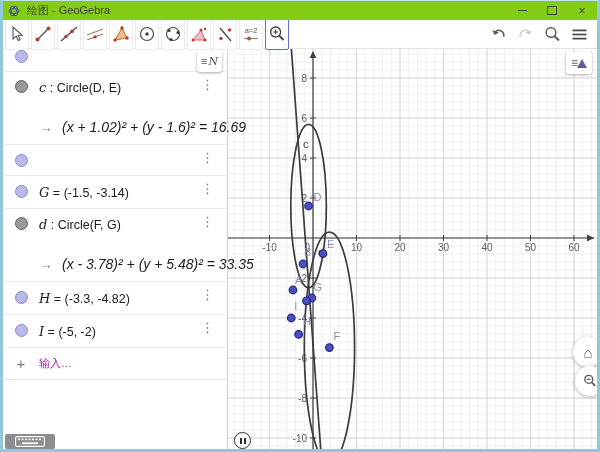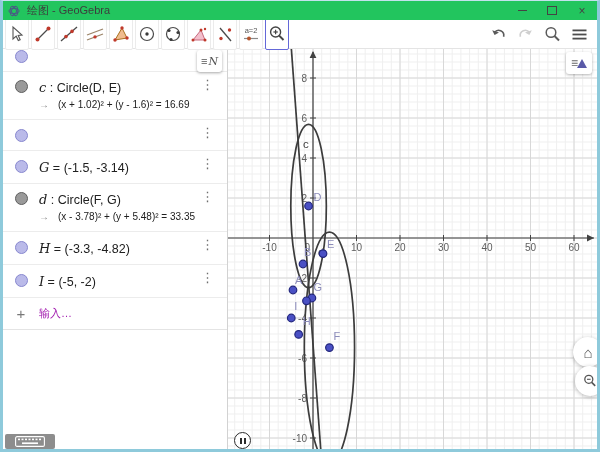--- a/index.html
+++ b/index.html
@@ -2,21 +2,21 @@
 <html><head>
 <meta charset="utf-8">
 <style>
   html,body{margin:0;padding:0;}
   body{width:600px;height:452px;position:relative;background:#fff;
        font-family:"Liberation Sans",sans-serif;overflow:hidden;}
   
   #frame{position:absolute;inset:0;border-left:3px solid #8ecadb;border-right:3px solid #8ecadb;
          border-bottom:3px solid #8ecadb;border-top:1px solid #c3e2ec;pointer-events:none;z-index:50;}
   
-  #titlebar{position:absolute;top:1px;left:3px;right:3px;height:19px;background:#22c55e;
+  #titlebar{position:absolute;top:1px;left:3px;right:3px;height:19px;background:#84cc16;
             display:flex;align-items:center;z-index:10;}
   #titlebar .logo{margin-left:5px;display:flex;align-items:center;}
   #titlebar .title{font-size:11px;color:#3d3d3d;margin-left:7px;}
   .winctl{display:flex;margin-left:auto;height:100%;}
   .winctl div{width:30px;height:100%;display:flex;align-items:center;justify-content:center;color:#444;}
   .ic-min{width:9px;height:1px;background:#444;}
   .ic-max{width:8px;height:7px;border:1px solid #444;}
   .ic-close{font-size:12px;line-height:1;}
   
   #toolbar{position:absolute;top:20px;left:3px;right:3px;height:28px;background:#fff;
@@ -31,21 +31,21 @@
   #algebra{position:absolute;top:48px;left:3px;width:225px;bottom:3px;background:#fff;
            border-right:1px solid #d2d2d2;box-sizing:border-box;z-index:5;}
   .arow{position:relative;display:flex;border-bottom:1px solid #ececec;align-items:flex-start;}
   .marker-col{width:36px;flex:0 0 36px;display:flex;justify-content:center;}
   .marker{width:13px;height:13px;border-radius:50%;box-sizing:border-box;}
   .marker.purple{background:#babae9;border:1.5px solid #8888cf;}
   .marker.grey{background:#9a9a9a;border:1.5px solid #5f5f5f;}
   .rcontent{flex:1;padding-right:26px;}
   .l1{font-size:12.5px;color:#202020;}
   .vname{font-family:"DejaVu Serif",serif;font-style:italic;font-size:13px;}
-  .l2{font-size:10px;color:#202020;margin-top:4px;white-space:nowrap;}
+  .l2{font-size:14px;color:#202020;margin-top:24px;white-space:nowrap;font-style:italic;}
   .l2 .garr{color:#8a8a8a;margin-right:9px;}
   .kebab{position:absolute;right:13px;top:6px;color:#6e6e6e;font-size:13px;line-height:1;}
   .arow.pt{padding:9px 0 8px 0;}
   .arow.co{padding:8px 0 9px 0;}
   .arow.first{padding-top:6px;}
   .arow.first .marker{margin-top:-4px;}
   #alg-style-btn{position:absolute;top:2px;right:5px;width:25px;height:22px;background:#fff;
      border-radius:3px;box-shadow:0 1px 3px rgba(0,0,0,.35);display:flex;align-items:center;
      justify-content:center;z-index:6;font-size:11px;color:#555;}
   #alg-style-btn .nn{font-family:"DejaVu Serif",serif;font-style:italic;font-size:11px;margin-left:1px;}

